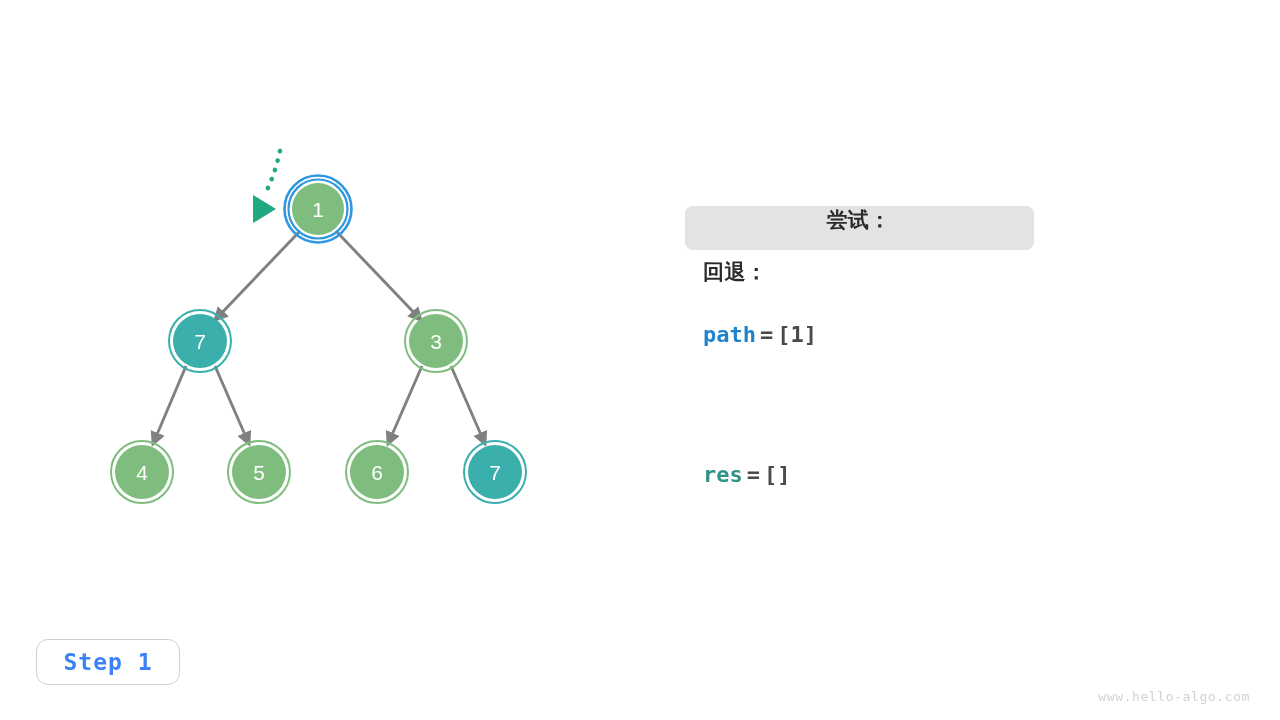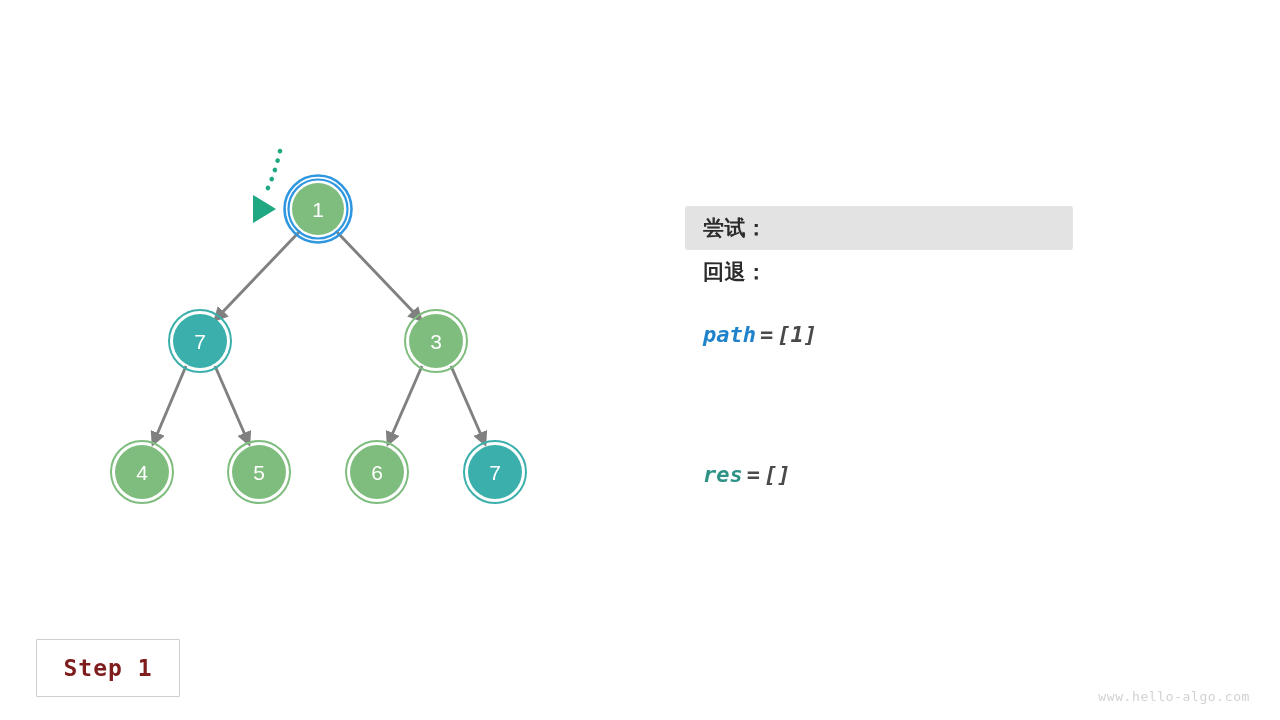--- a/index.html
+++ b/index.html
@@ -40,69 +40,69 @@
     align-items: center;
     padding: 0 18px;
     box-sizing: border-box;
     font-size: 21px;
     color: #333333;
     letter-spacing: 0.4px;
     white-space: nowrap;
   }
   .note-row.highlight {
     background: #e3e3e3;
-    border-radius: 3px;
-    width: 388px;
+    border-radius: 8px;
+    width: 349px;
+    flex-direction: column;
   }
   .note-label {
     font-weight: bold;
     color: #2b2b2b;
     margin-right: 2px;
   }
   .note-text {
     color: #3a3a3a;
   }
 
   .var-row {
     height: 40px;
     display: flex;
     align-items: center;
     padding: 0 18px;
     box-sizing: border-box;
     font-family: "DejaVu Sans Mono", "Liberation Mono", monospace;
     font-size: 22px;
     white-space: pre;
-    font-style: italic;
   }
   #path-row { margin-top: 20px; }
   #res-row  { margin-top: 100px; }
 
   .var-name { font-weight: bold; }
   .var-name.path { color: #1f83cb; }
   .var-name.res  { color: #2f9287; }
   .var-eq    { color: #4a4a4a; font-weight: bold; padding: 0 4px; }
   .var-value { color: #4a4a4a; font-weight: bold; }
 
   
   #step-badge {
     position: absolute;
     left: 36px;
     top: 639px;
     width: 144px;
-    height: 58px;
+    height: 46px;
     border: 1.4px solid #cfcfcf;
-    border-radius: 1px;
+    border-radius: 12px;
     display: flex;
     align-items: center;
     justify-content: center;
     box-sizing: border-box;
     font-family: "DejaVu Sans Mono", "Liberation Mono", monospace;
     font-size: 23px;
     font-weight: bold;
-    color: #7f1d1d;
+    color: #3b82f6;
     letter-spacing: 1px;
   }
 
   
   #watermark {
     position: absolute;
     right: 30px;
     bottom: 16px;
     font-family: "DejaVu Sans Mono", "Liberation Mono", monospace;
     font-size: 13px;

